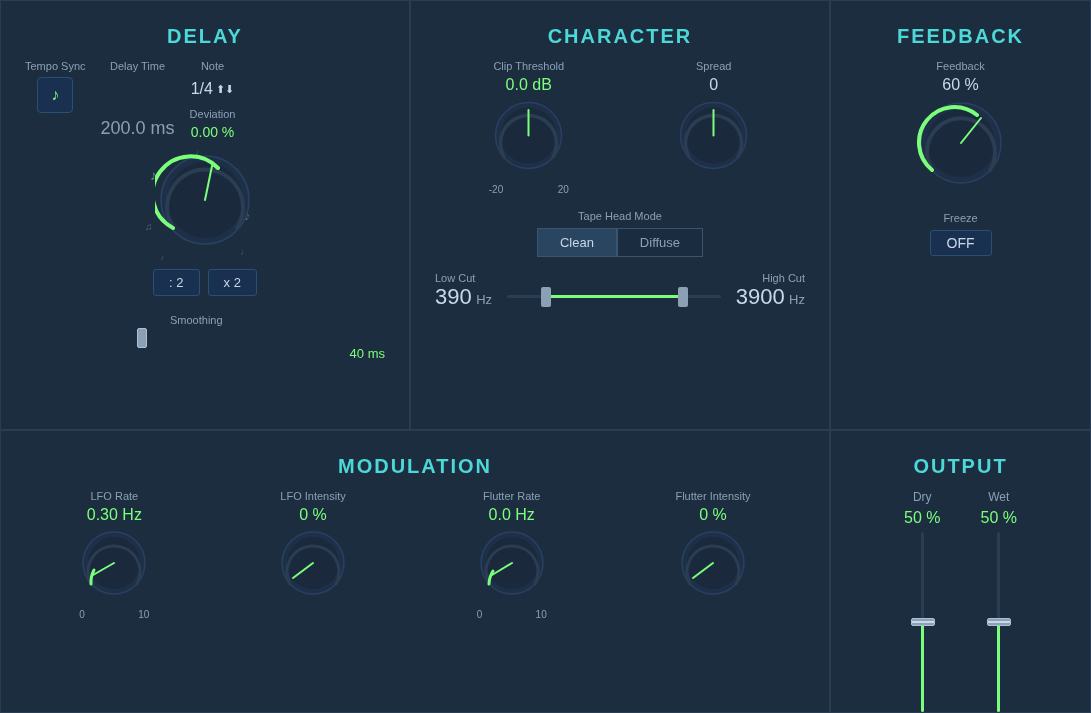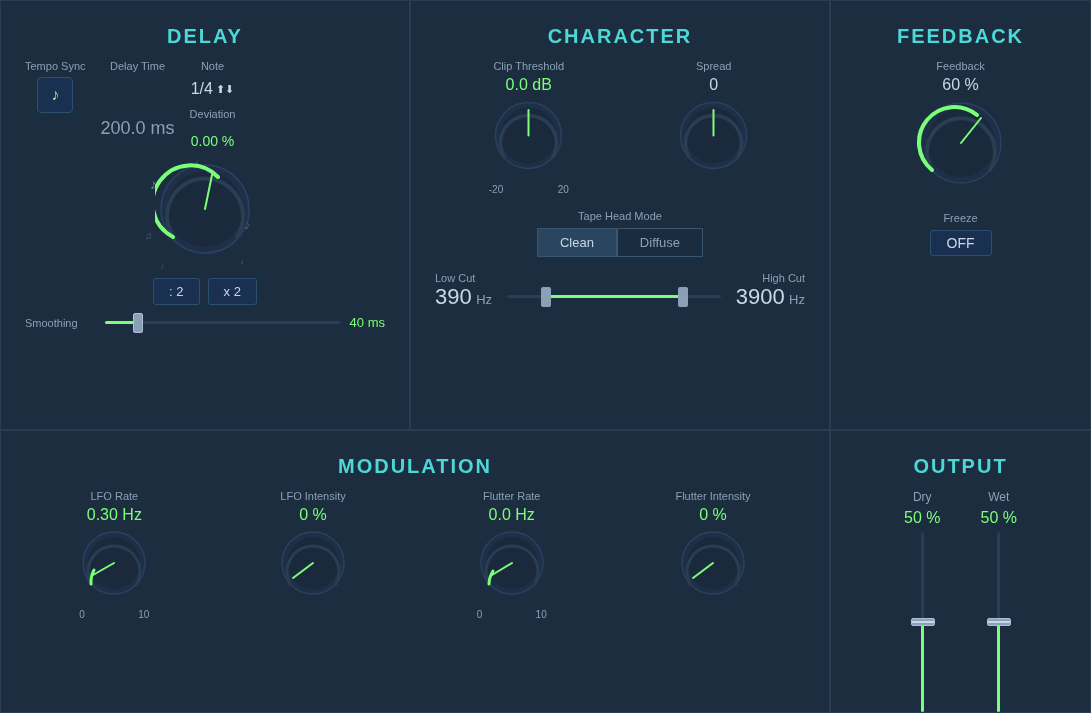--- a/index.html
+++ b/index.html
@@ -159,21 +159,21 @@
       color: #c8d8e8;
       display: flex;
       align-items: center;
       gap: 3px;
     }
 
     .deviation-section {
       display: flex;
       flex-direction: column;
       align-items: center;
-      gap: 13px;
+      gap: 4px;
     }
 
     .deviation-label {
       font-size: 11px;
       color: #8ba0b5;
     }
 
     .deviation-value {
       font-size: 14px;
       color: #7bff7b;
@@ -212,20 +212,22 @@
       padding: 5px 15px;
       border-radius: 3px;
       font-size: 13px;
       cursor: pointer;
     }
 
     .smoothing-row {
       display: flex;
       align-items: center;
       gap: 10px;
+      margin-top: 8px;
+      flex-direction: column;
     }
 
     .smoothing-label {
       font-size: 11px;
       color: #8ba0b5;
       width: 70px;
     }
 
     .smoothing-value {
       font-size: 13px;

